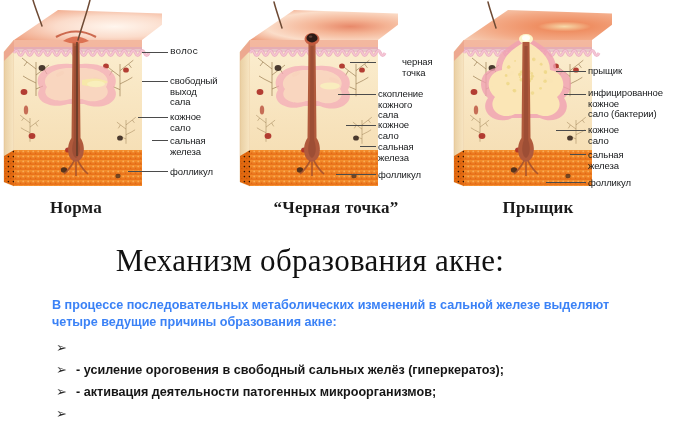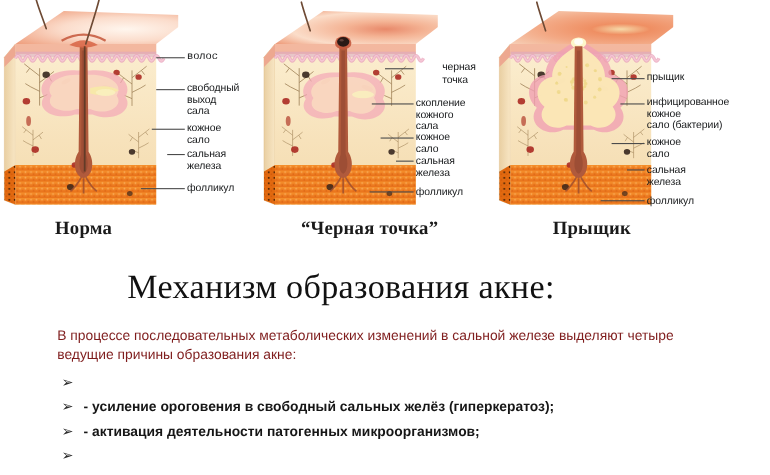--- a/index.html
+++ b/index.html
@@ -75,23 +75,23 @@
     font-family: "Liberation Serif", serif;
     font-size: 31px;
     color: #111;
     letter-spacing: .3px;
   }
   #intro {
     position: absolute;
     left: 52px; top: 297px;
     width: 600px;
     font-size: 12.6px;
-    font-weight: normal;
+    font-weight: bold;
     line-height: 16.5px;
-    color: #7f1d1d;
+    color: #3b82f6;
   }
   #causes {
     position: absolute;
     left: 56px; top: 338px;
     width: 624px;
   }
   .cause-row {
     display: flex;
     align-items: flex-start;
     height: 22px;

